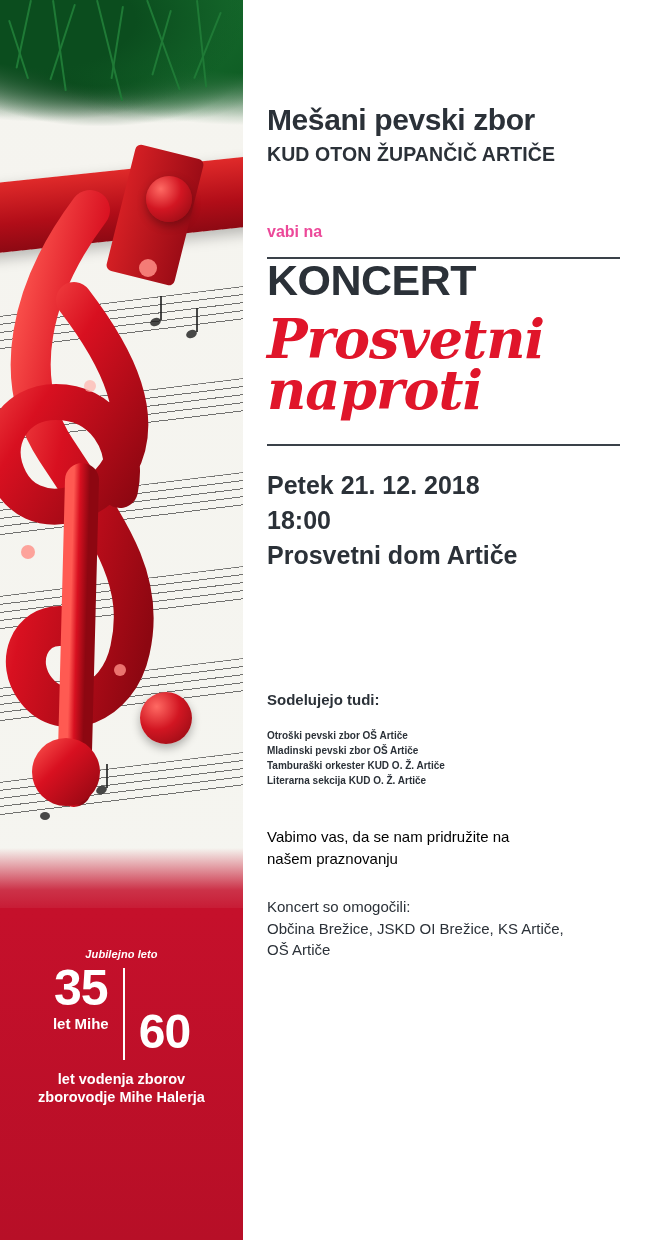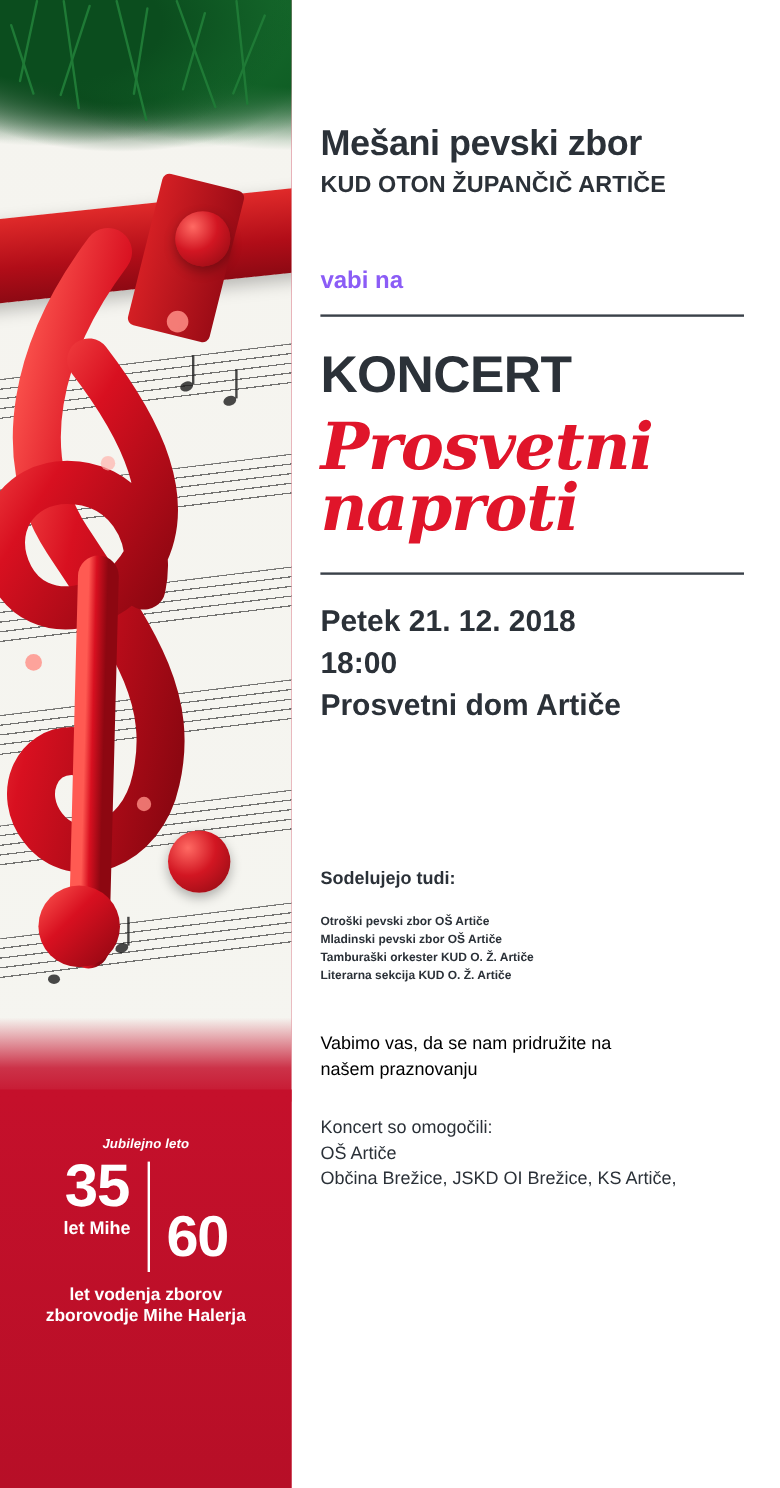--- a/index.html
+++ b/index.html
@@ -192,37 +192,36 @@
     line-height: 1.05;
   }
   .kud-line {
     font-size: 19.5px;
     font-weight: 700;
     color: #2b3138;
     margin-top: 7px;
     letter-spacing: 0.1px;
   }
   .vabi {
-    font-size: 20px;
+    font-size: 16px;
     font-weight: 700;
     margin-top: 57px;
-    color: #8b5cf6;
+    color: #ec4899;
   }
   .rule {
     height: 2px;
     background: #3a4149;
     margin: 16px 0 0 0;
     width: 100%;
   }
   .koncert {
     font-size: 43px;
     font-weight: 700;
     letter-spacing: -0.5px;
     color: #2b3138;
-    margin-top: 28px;
     line-height: 1;
   }
   .script {
     font-family: "DejaVu Serif", serif;
     font-style: italic;
     font-weight: 700;
     color: #e0152a;
     font-size: 54px;
     line-height: 1.02;
     margin-top: 10px;
@@ -386,18 +385,18 @@
       <div>Literarna sekcija KUD O. Ž. Artiče</div>
     </div>
 
     <div class="invite">
       <div>Vabimo vas, da se nam pridružite na</div>
       <div>našem praznovanju</div>
     </div>
 
     <div class="sponsors-title">Koncert so omogočili:</div>
     <div class="sponsors">
+      <div>Občina Brežice, JSKD OI Brežice, KS Artiče,</div>
       <div>OŠ Artiče</div>
-      <div>Občina Brežice, JSKD OI Brežice, KS Artiče,</div>
     </div>
   </div>
 
 </div>
 
 </body></html>

